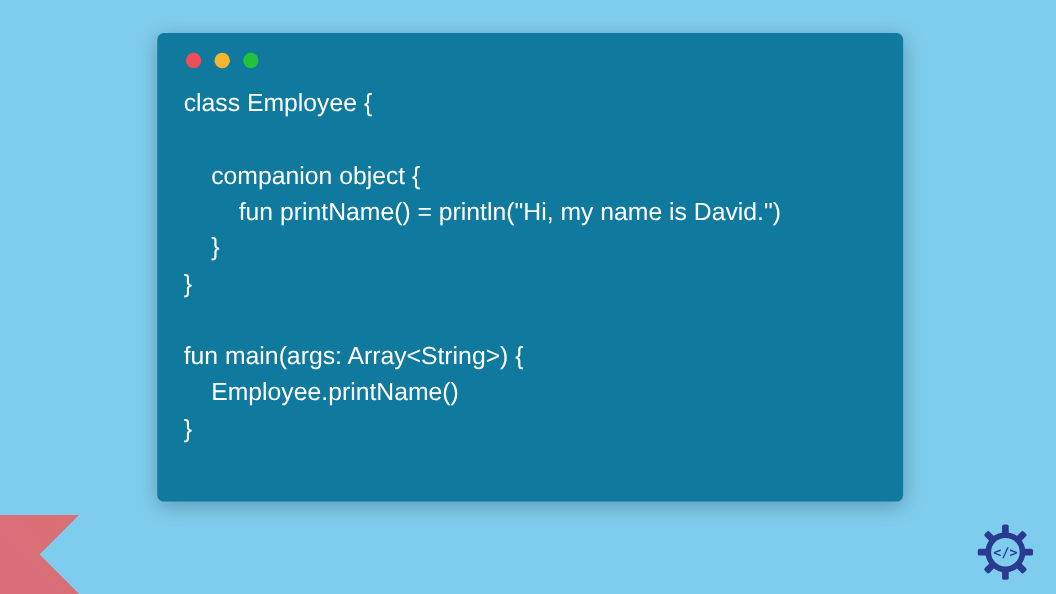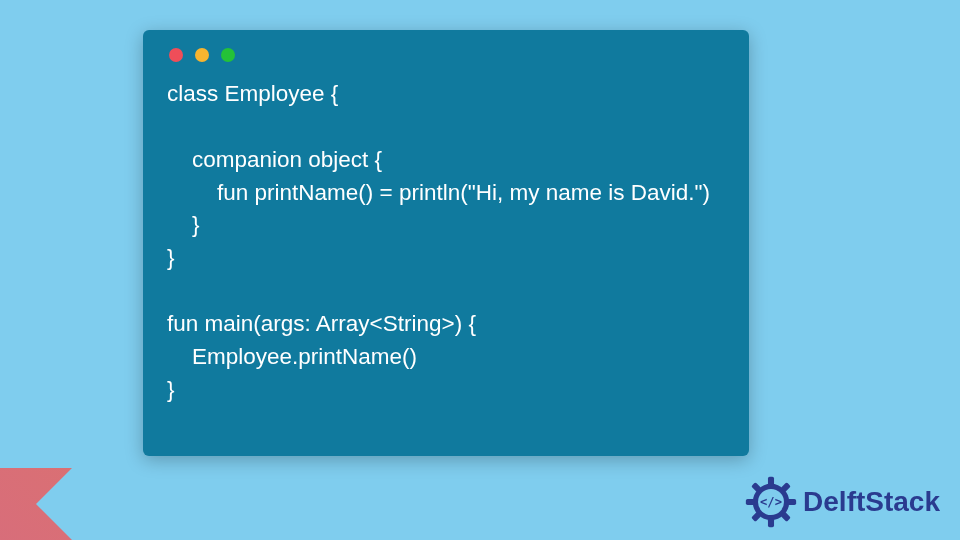--- a/index.html
+++ b/index.html
@@ -8,21 +8,21 @@
     height: 540px;
     background: #7fcdee;
     font-family: Arial, Helvetica, sans-serif;
     position: relative;
     overflow: hidden;
   }
   .code-window {
     position: absolute;
     left: 143px;
     top: 30px;
-    width: 606px;
+    width: 678px;
     height: 426px;
     background: #107a9e;
     border-radius: 6px;
     padding: 18px 24px;
     box-shadow: 0 4px 18px rgba(0,0,0,0.25);
   }
   .traffic-lights {
     display: flex;
     gap: 12px;
     margin-bottom: 16px;
@@ -117,14 +117,13 @@
             <rect x="-3.5" y="19" width="7" height="10" rx="2"></rect>
             <rect x="-29" y="-3.5" width="10" height="7" rx="2"></rect>
             <rect x="19" y="-3.5" width="10" height="7" rx="2"></rect>
           </g>
         </g>
       </g>
       <circle r="15" fill="#7fcdee"></circle>
       <text x="0" y="5" text-anchor="middle" font-family="monospace" font-size="14" font-weight="bold" fill="#2a3b8f">&lt;/&gt;</text>
     </g>
   </svg>
-  <span class="txt">DelftStack</span>
 </div>
 
 </body></html>

